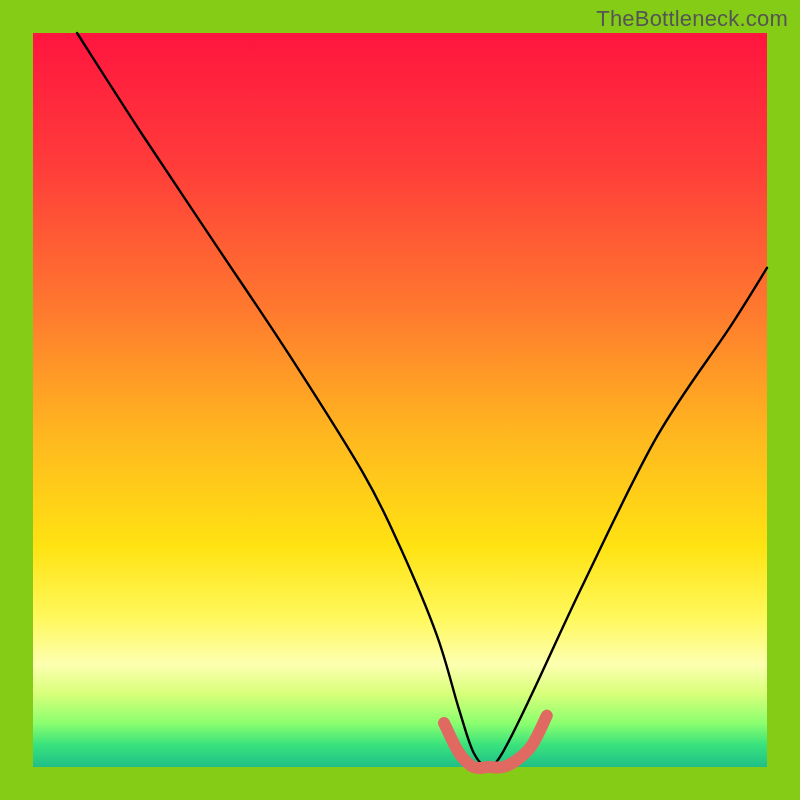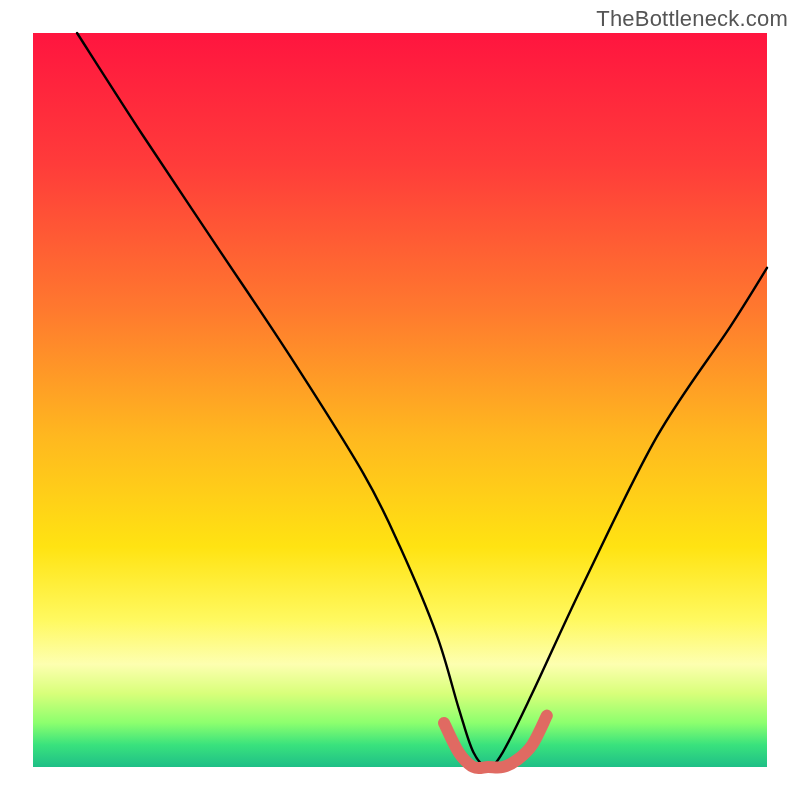--- a/index.html
+++ b/index.html
@@ -8,21 +8,21 @@
     width: 800px;
     height: 800px;
     background: #000;
     overflow: hidden;
     font-family: Arial, Helvetica, sans-serif;
   }
   .frame {
     position: relative;
     width: 800px;
     height: 800px;
-    background: #ffffff;
+    background: #84cc16;
   }
   .watermark {
     position: absolute;
     top: 6px;
     right: 12px;
     color: #555;
     font-size: 22px;
     font-weight: 500;
     letter-spacing: 0.2px;
     user-select: none;

